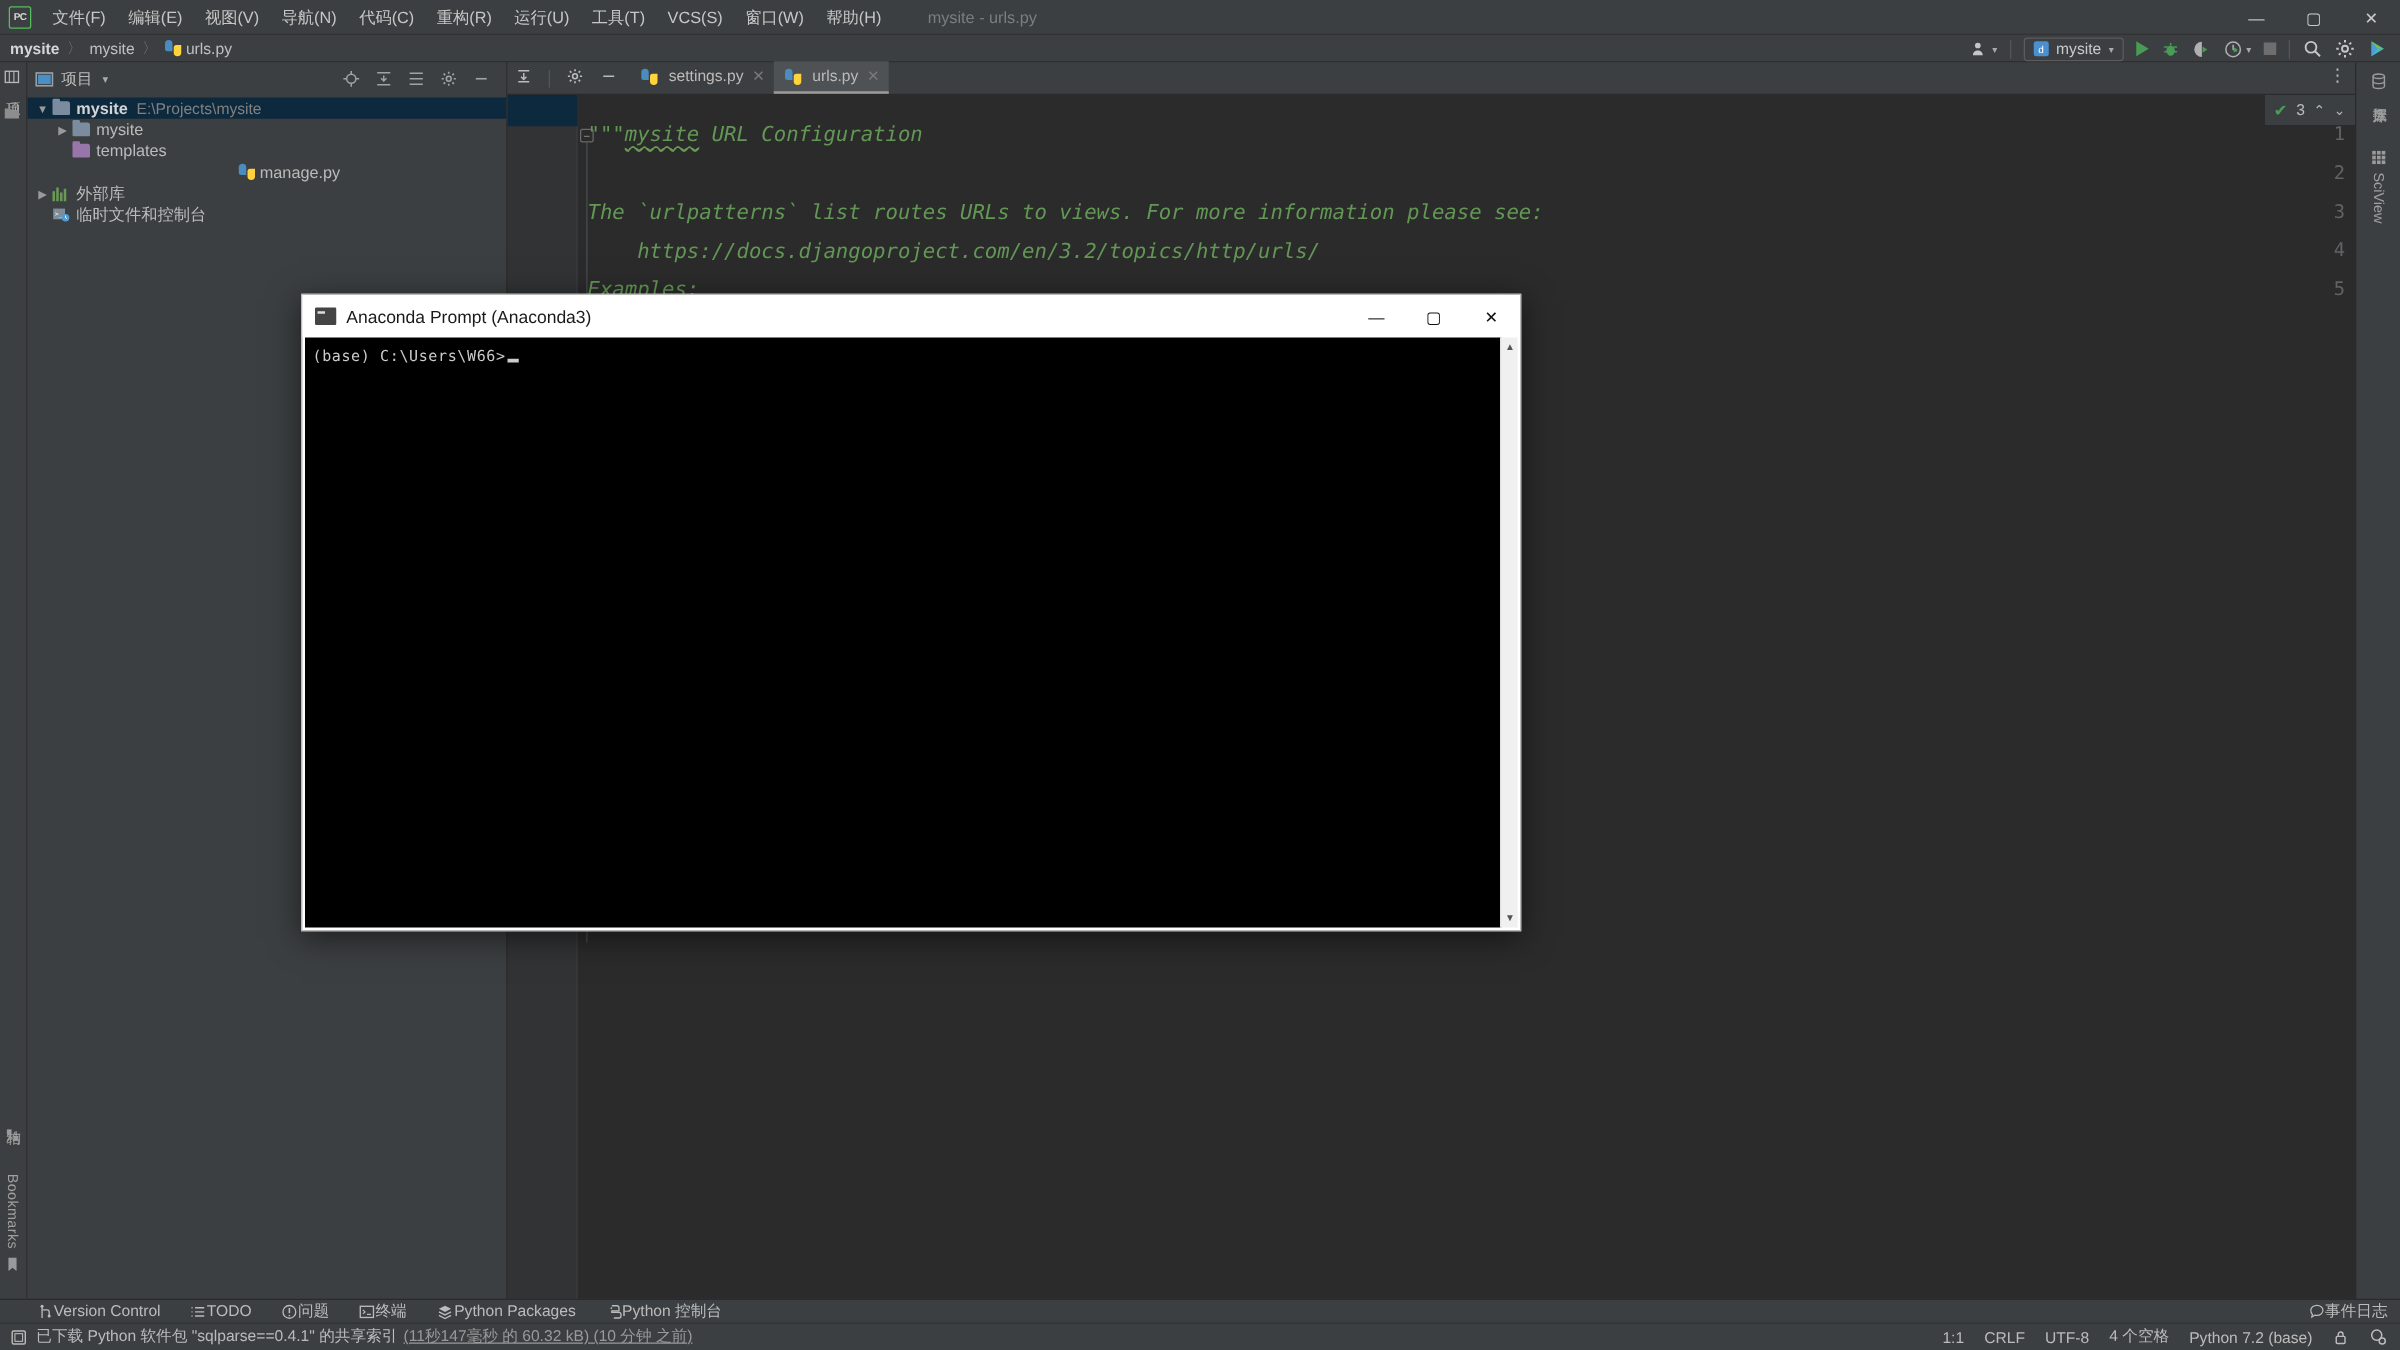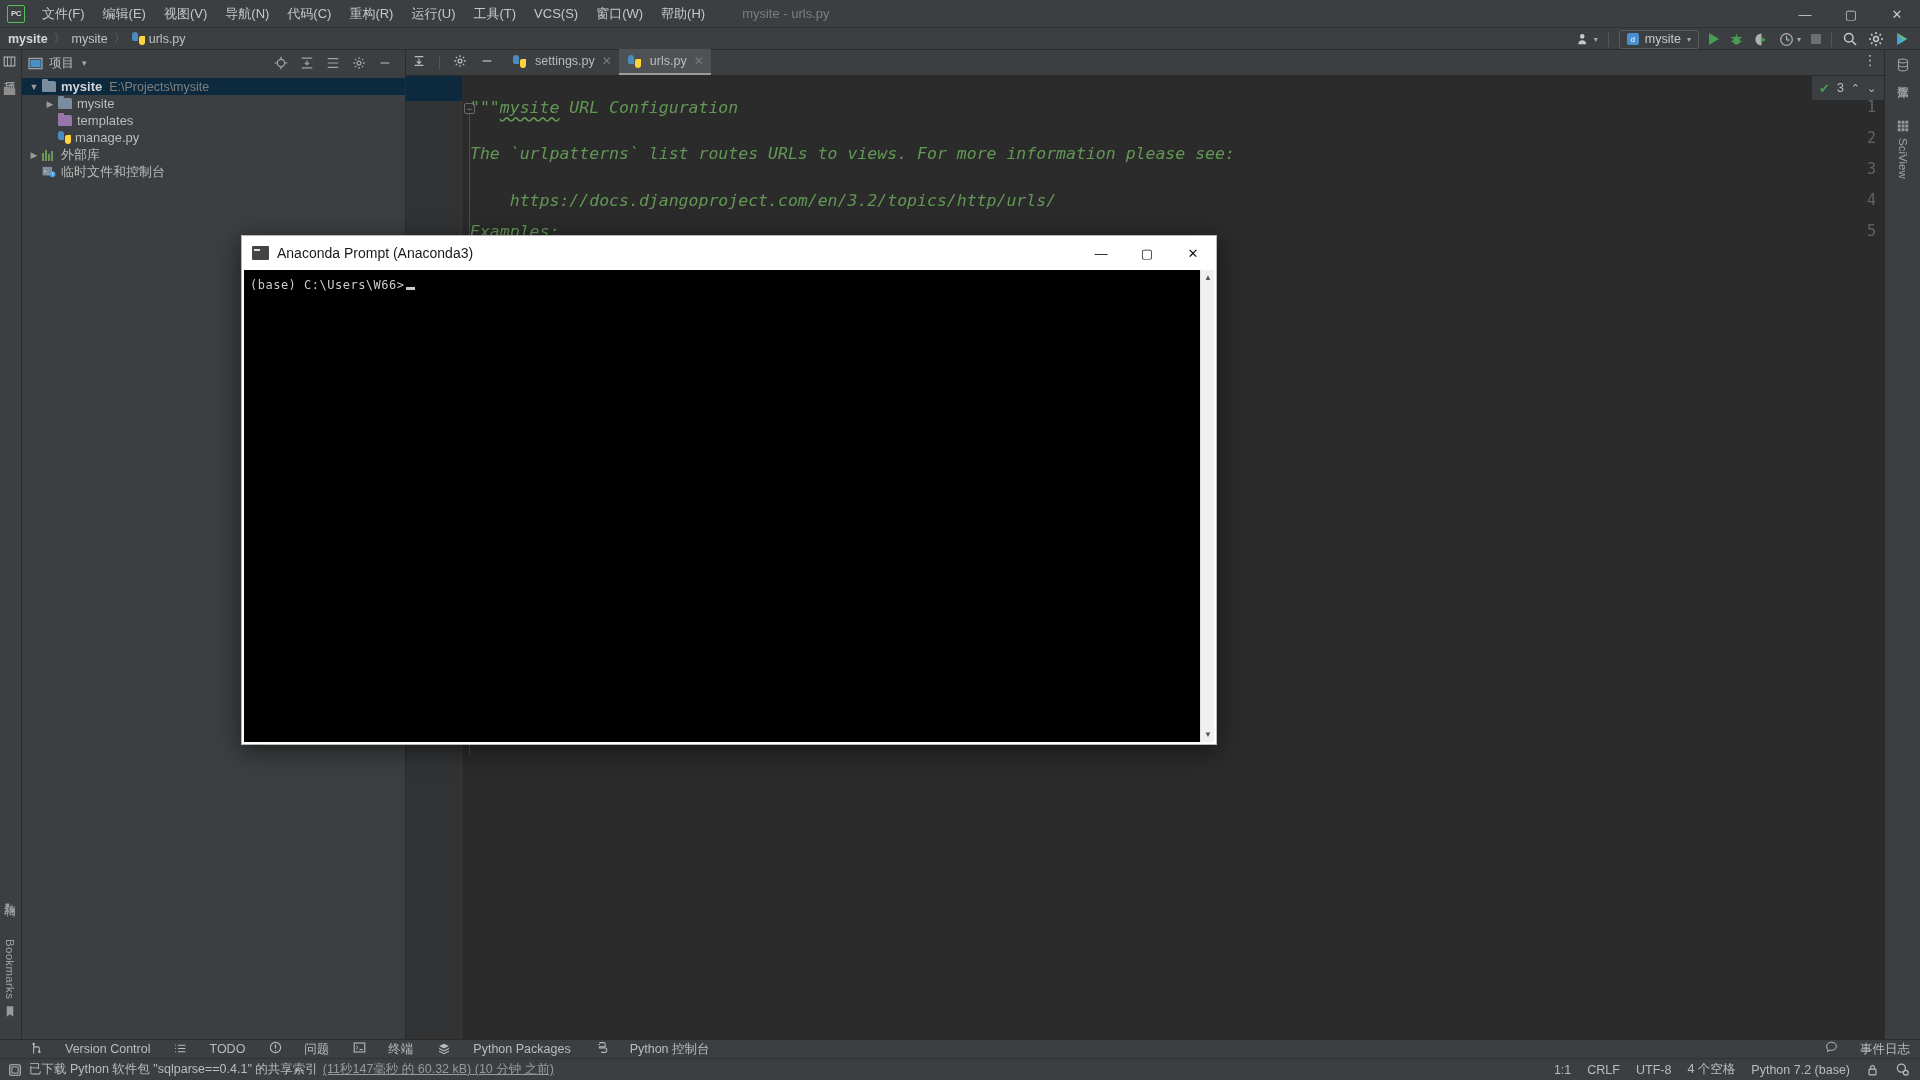--- a/index.html
+++ b/index.html
@@ -169,21 +169,21 @@
   .rr-item { display:flex; flex-direction:column; align-items:center; gap:5px; }
   .rr-label { writing-mode: vertical-rl; font-size: 11.5px; color: #a0a0a0; white-space:nowrap; }
 
   
   .status-tools {
     position: absolute; left: 0; bottom: 22px; width: 1920px; height: 19px;
     background: #3c3f41; display: flex; align-items: center; gap: 22px;
     padding-left: 30px; font-size: 12.5px; color: #bbbbbb;
     border-top: 1px solid #2b2b2b;
   }
-  .st-item { display: flex; align-items: flex-start; gap: 22px; white-space: nowrap; }
+  .st-item { display: flex; align-items: center; gap: 0; white-space: nowrap; }
   .status-bar {
     position: absolute; left: 0; bottom: 0; width: 1920px; height: 22px;
     background: #3c3f41; display: flex; align-items: center;
     padding-left: 8px; font-size: 12.5px; color: #bbbbbb;
     border-top: 1px solid #323232;
   }
   .sb-right { margin-left: auto; display: flex; align-items: center; gap: 16px; padding-right: 10px; }
   .sb-dim { color: #999; text-decoration: underline; }
 
   
@@ -431,21 +431,21 @@
           </span>
           <span class="node-name">mysite</span>
         </div>
         <div class="tree-row" style="padding-left: 20px;">
           <span class="tw"></span>
           <span style="display: inline-flex; align-items: center;">
             <span class="folder-ico f-purple"></span>
           </span>
           <span class="node-name">templates</span>
         </div>
-        <div class="tree-row" style="padding-left: 20px;">
+        <div class="tree-row" style="padding-left: 20px; justify-content: center;">
           <span class="tw"></span>
           <span style="display: inline-flex; align-items: center;">
             <span class="py-ico"></span>
           </span>
           <span class="node-name">manage.py</span>
         </div>
         <div class="tree-row" style="padding-left: 4px;">
           <span class="tw">▶</span>
           <span style="display: inline-flex; align-items: center;">
             <span class="lib-ico">
@@ -520,21 +520,21 @@
         <div class="ln" style="top: 53px;">2</div>
         <div class="ln" style="top: 84px;">3</div>
         <div class="ln" style="top: 115px;">4</div>
         <div class="ln" style="top: 146px;">5</div>
       </div>
     <div class="fold-mark" style="top:27px;">−</div>
     <div class="fold-tail" style="top:38px;height:640px;"></div>
     <div id="code-lines">
         <div class="code-line" style="top: 22px;">"""<span class="squiggle">mysite</span> URL Configuration</div>
         <div class="code-line" style="top: 53px;"></div>
-        <div class="code-line" style="top: 68px;">The `urlpatterns` list routes URLs to views. For more information please see:</div>
+        <div class="code-line" style="top: 84px;">The `urlpatterns` list routes URLs to views. For more information please see:</div>
         <div class="code-line lnk" style="top: 115px;">    https://docs.djangoproject.com/en/3.2/topics/http/urls/</div>
         <div class="code-line" style="top: 146px;">Examples:</div>
       </div>
     <div id="hidden-frag">
         <div class="code-line" style="top: 311px; left: 595px;">e='home')</div>
         <div class="code-line" style="top: 403px; left: 595px;"> name='home')</div>
         <div class="code-line" style="top: 464px; left: 595px;">ort include, path</div>
         <div class="code-line" style="top: 495px; left: 595px;">log.urls'))</div>
       </div>
   </div>

